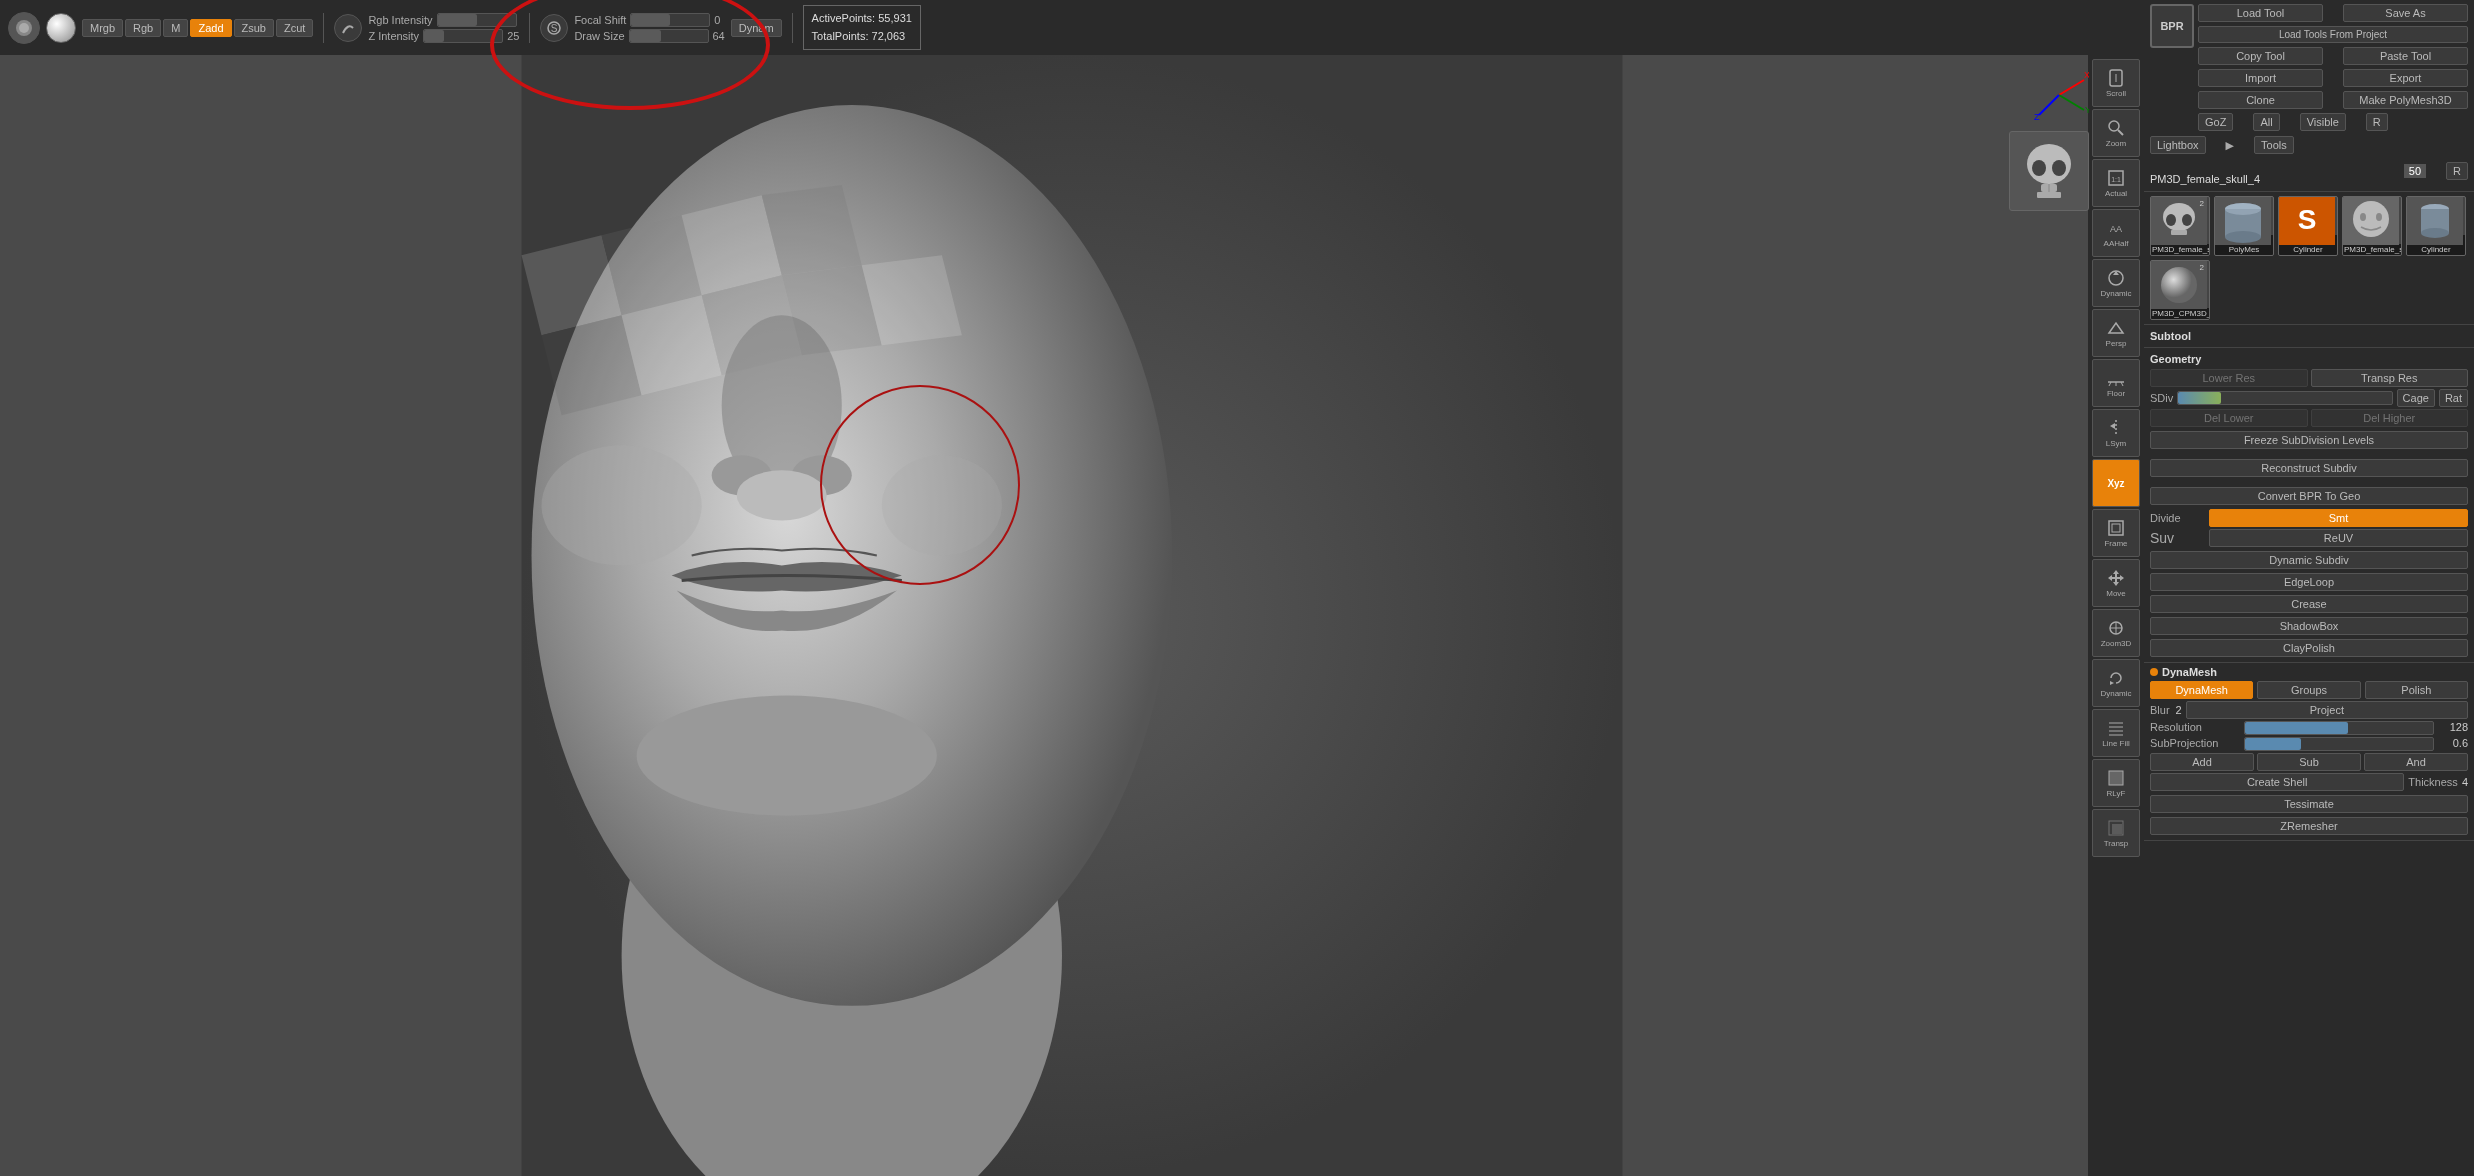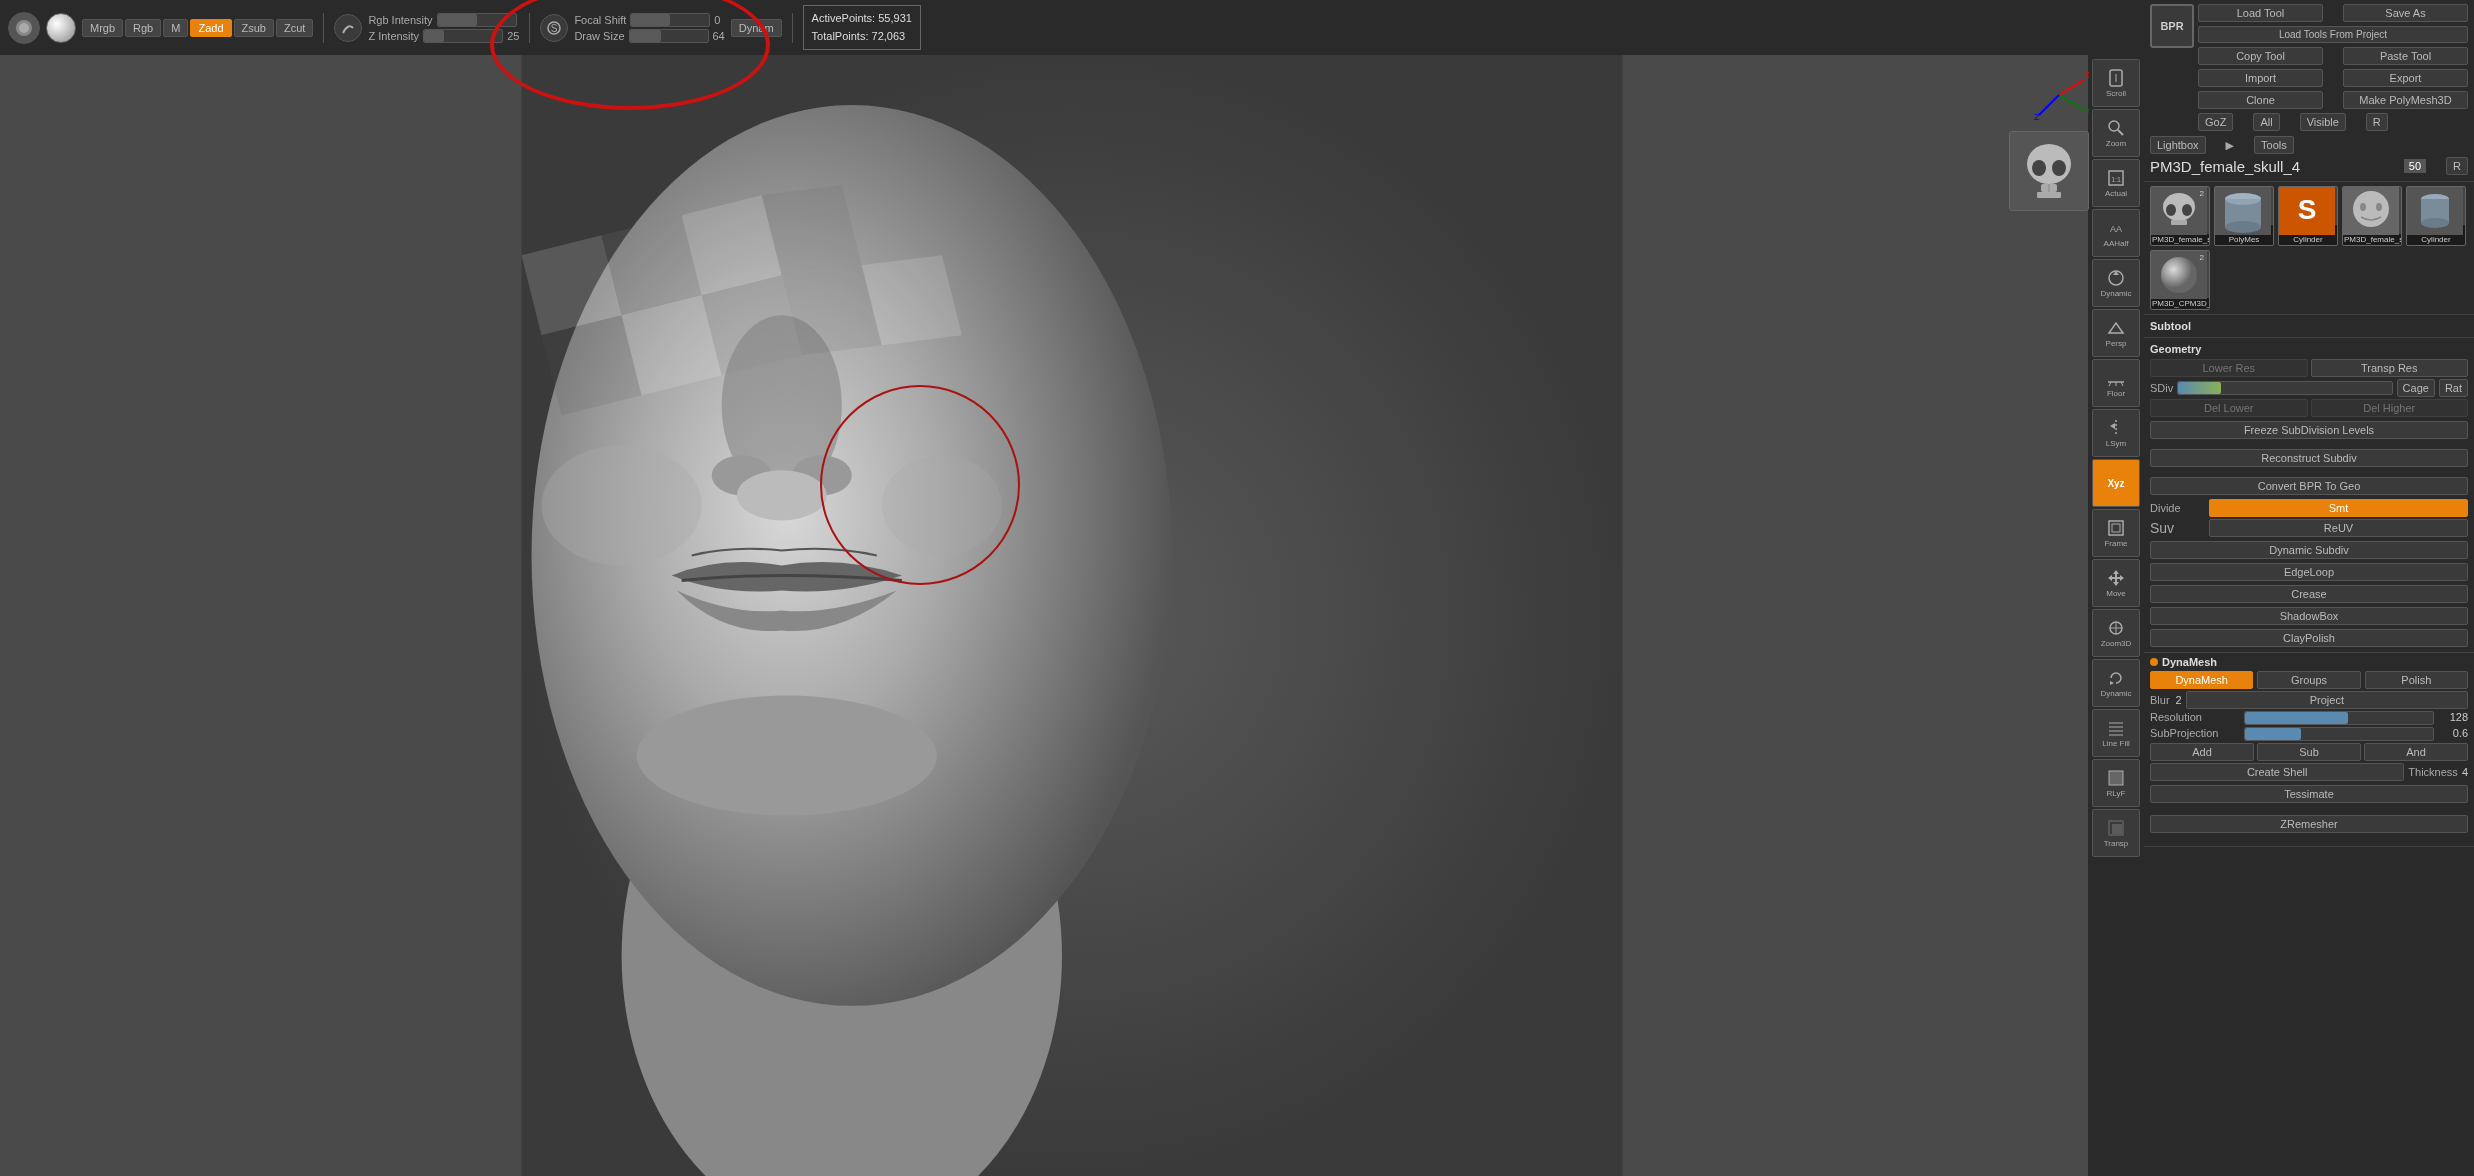--- a/index.html
+++ b/index.html
@@ -589,21 +589,21 @@
       </div>
     </div>
 
     <div class="tool-shelf-row" style="margin-bottom:3px;">
       <button class="tool-shelf-btn">Lightbox</button>
       <span style="color:#aaa;font-size:11px;">▶</span>
       <button class="tool-shelf-btn">Tools</button>
     </div>
 
     <div class="tool-shelf-row">
-      <span style="flex:1;color:#ddd;font-size:15px;">PM3D_female_skull_4</span>
+      <span style="flex:1;color:#ddd;font-size:11px;margin-top:16px;">PM3D_female_skull_4</span>
       <div style="background:#555;color:#fff;padding:1px 5px;font-size:11px;">50</div>
       <button class="tool-shelf-btn">R</button>
     </div>
   </div>
 
   <div id="tool-thumbnails">
     <div class="tool-thumbs-grid">
 
       <div class="tool-thumb">
         <svg width="56" height="48" viewBox="0 0 56 48" style="position:absolute;top:0;left:0;">
@@ -752,21 +752,21 @@
       <button class="geom-btn">Sub</button>
       <button class="geom-btn">And</button>
     </div>
     
     <div class="panel-row">
       <button class="geom-btn">Create Shell</button>
       <span style="color:#aaa;font-size:11px;">Thickness</span>
       <span style="color:#ccc;font-size:11px;">4</span>
     </div>
     <button class="geom-btn" style="width:100%;margin:2px 0;">Tessimate</button>
-    <button class="geom-btn" style="width:100%;margin:10px 0;">ZRemesher</button>
+    <button class="geom-btn" style="width:100%;margin:2px 0;">ZRemesher</button>
   </div>
 
 </div>
 
 <div id="mini-toolbar">
 
   <div class="mini-tool-btn">
     <svg width="20" height="20">
         <rect x="4" y="2" width="12" height="16" rx="2" fill="none" stroke="#aaa" stroke-width="1.5"></rect>
         <line x1="10" y1="6" x2="10" y2="14" stroke="#aaa" stroke-width="1"></line>

